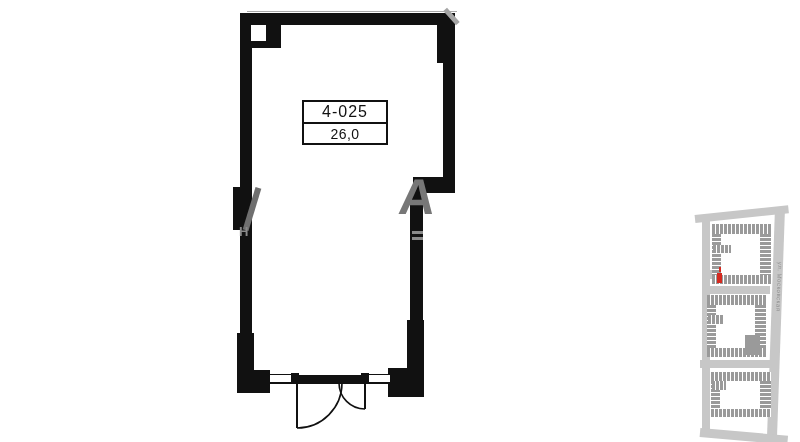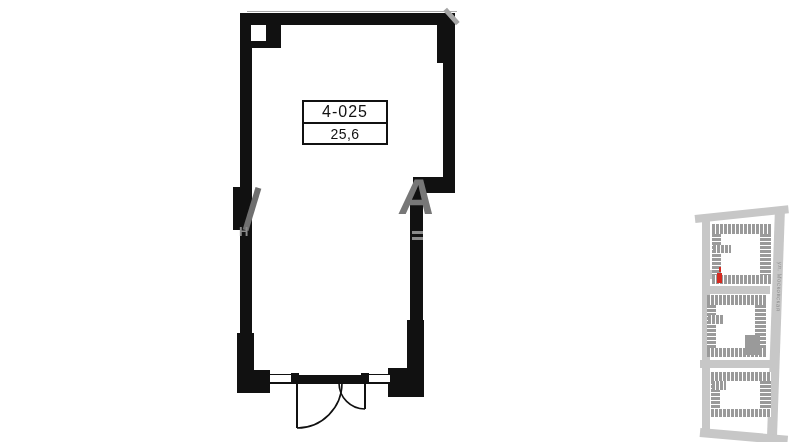--- a/index.html
+++ b/index.html
@@ -58,21 +58,21 @@
 
   <div class="wm-bar" style="left:249px;top:187px;width:6px;height:44px;transform:rotate(17deg);"></div>
   <span class="wm" style="left:239px;top:224px;font-size:13px;font-weight:bold;color:#8a8a8a;">Н</span>
   <span class="wm" style="left:399px;top:172px;font-size:50px;font-weight:600;transform:skewX(-6deg);line-height:1;">А</span>
   <div class="wm-bar" style="left:412px;top:231px;width:11px;height:2.5px;background:#8a8a8a;"></div>
   <div class="wm-bar" style="left:412px;top:237px;width:11px;height:2.5px;background:#8a8a8a;"></div>
   <div class="wm-bar" style="left:449px;top:7px;width:5px;height:19px;background:#a5a5a5;transform:rotate(-42deg);"></div>
 
   <div class="labelbox">
     <div class="labelrow1">4-025</div>
-    <div class="labelrow2">25,6</div>
+    <div class="labelrow2">26,0</div>
   </div>
 
   <div class="thinline" style="left:267px;top:382px;width:125px;height:1.5px;background:#111111;z-index:5;"></div>
   <div class="window" style="left:269px;top:374px;width:25px;height:9px;"></div>
   <div class="window" style="left:367px;top:374px;width:24px;height:9px;"></div>
   <div class="doorband" style="left:292px;top:375px;width:76px;height:8px;"></div>
   <div class="doorband" style="left:291px;top:373px;width:8px;height:11px;"></div>
   <div class="doorband" style="left:361px;top:373px;width:8px;height:11px;"></div>
 
   <svg id="door-svg" width="800" height="442" viewBox="0 0 800 442">

